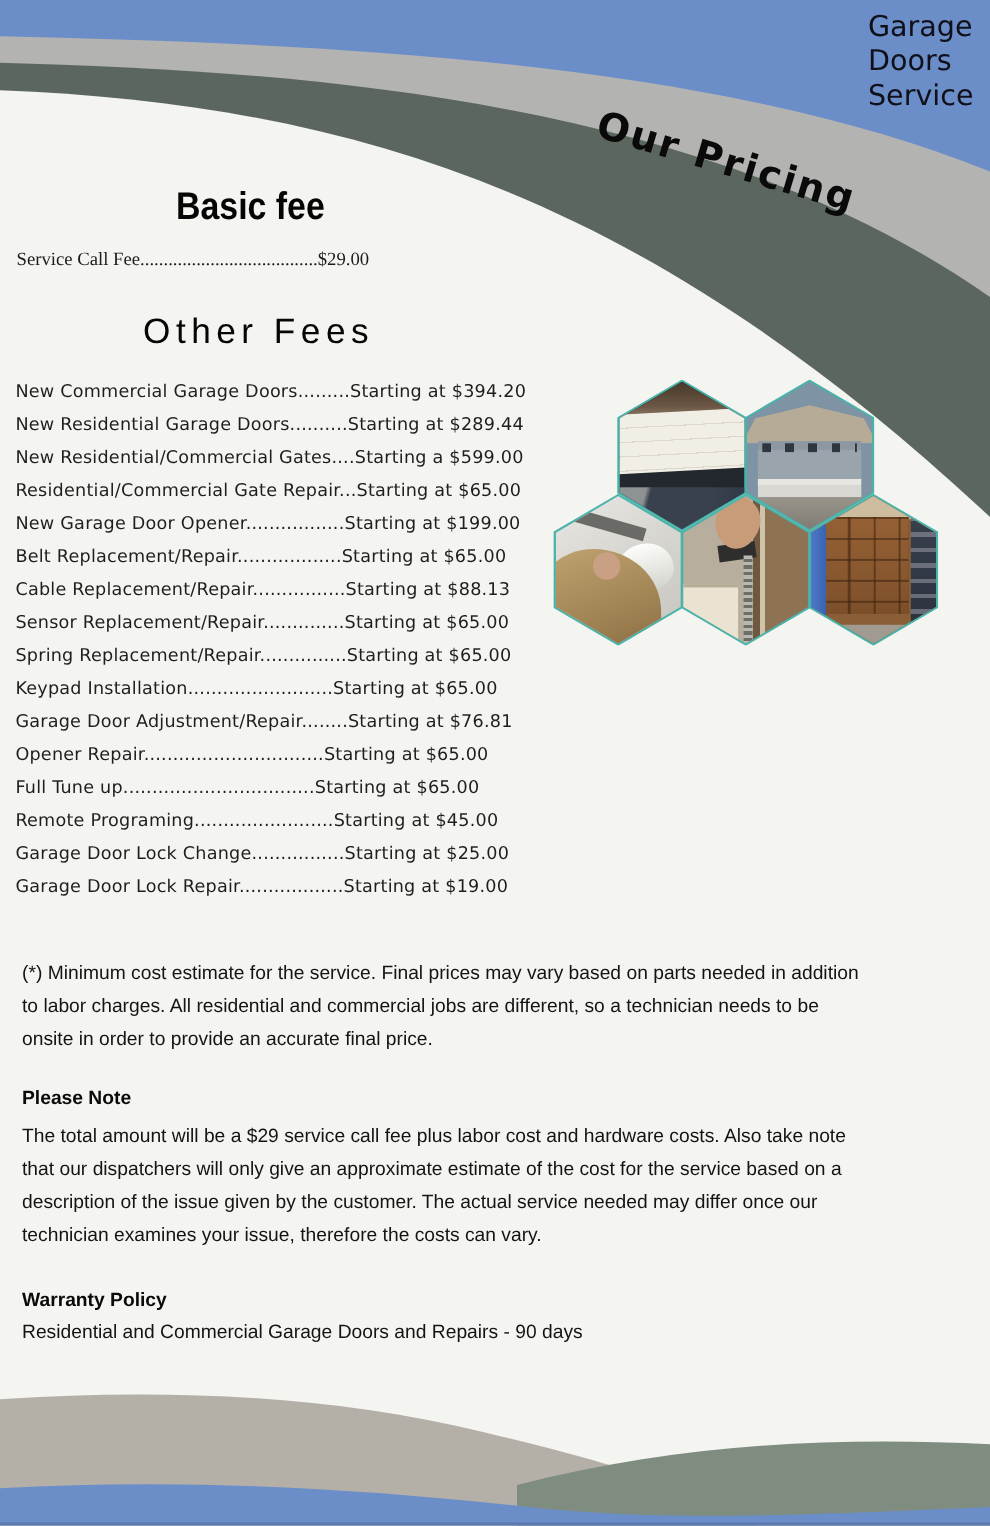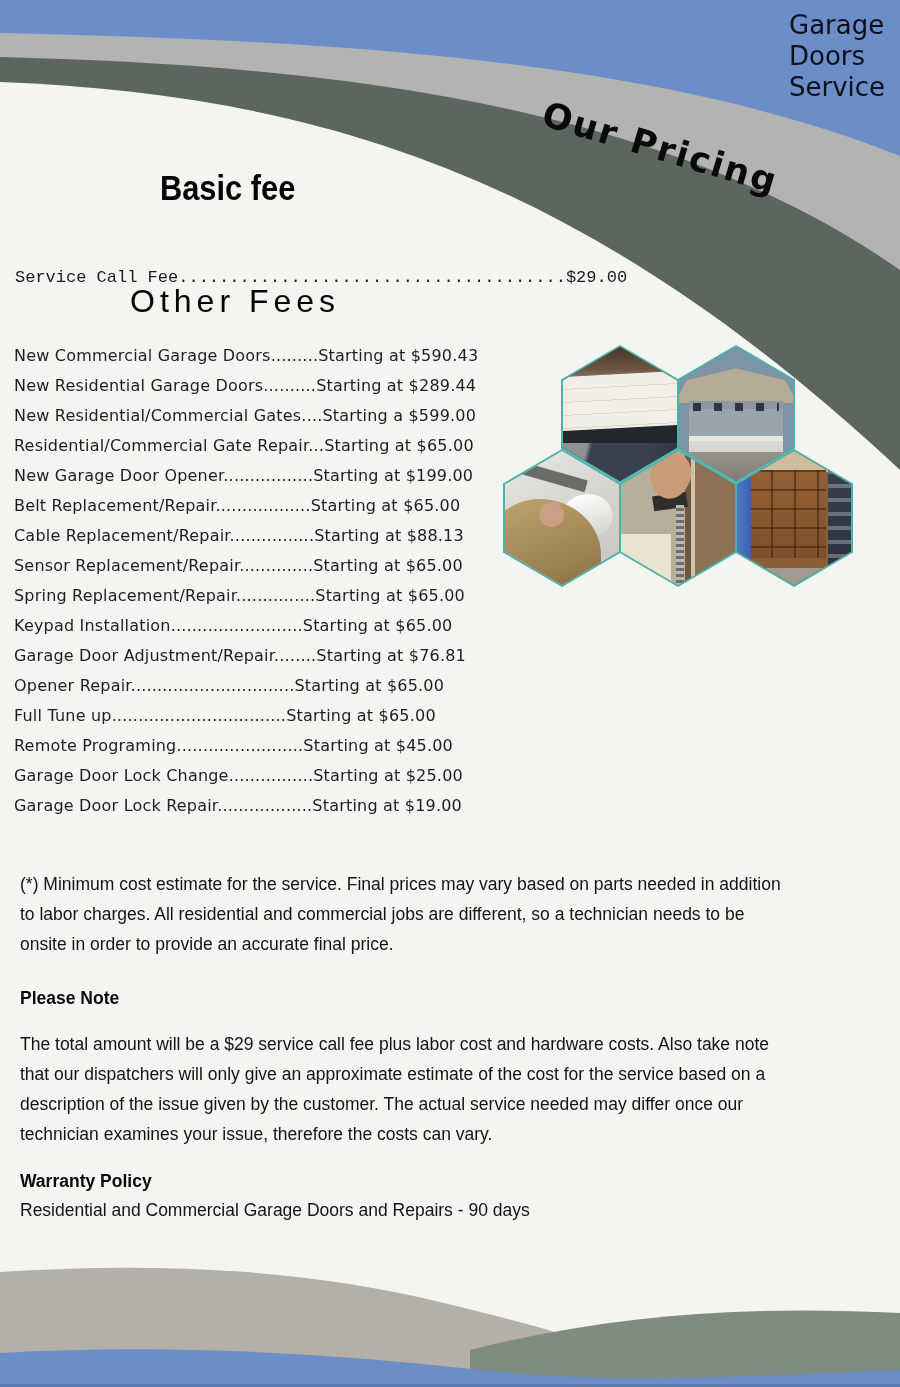--- a/index.html
+++ b/index.html
@@ -19,38 +19,38 @@
   .ribbon-title {
     left:549px; top:94px; font-family:"DejaVu Sans", sans-serif;
     font-size:35px; font-weight:bold; letter-spacing:2px; color:#0a0a0a;
     transform:rotate(16.5deg); transform-origin:left top; white-space:nowrap;
   }
   .h-basic {
     left:160px; top:168px; font-size:35px; font-weight:bold; color:#050505;
     transform:scaleX(.88); transform-origin:left top; white-space:nowrap;
   }
   .service-line {
-    left:15px; top:226px; font-family:Liberation Mono, monospace;
-    font-size:17px; color:#1c1c1c; white-space:pre;margin-top:42px;
+    left:15px; top:226px; font-family:Liberation Serif, serif;
+    font-size:17px; color:#1c1c1c; white-space:pre;
   }
   .h-other {
     left:130px; top:283px; font-size:32px; font-weight:normal; color:#050505;
     letter-spacing:5px; white-space:nowrap;
   }
   .fee-list { left:14px; top:341px; width:520px; }
   .fee-row {
     height:30px; font-family:"DejaVu Sans", sans-serif; font-size:16px;
     letter-spacing:.2px; color:#1e1e1e; white-space:pre; line-height:30px;
   }
   .para {
     font-size:17.5px; line-height:30px; color:#141414; white-space:pre-line;
   }
   .disclaimer { left:20px; top:869px; width:860px; }
   .note-h   { left:20px; top:988px;  font-size:17.5px; font-weight:bold; color:#0a0a0a; }
-  .note-b   { left:20px; top:1017px; width:860px;margin-top:12px; }
+  .note-b   { left:20px; top:1017px; width:860px; }
   .warr-h   { left:20px; top:1171px; font-size:17.5px; font-weight:bold; color:#0a0a0a; }
   .warr-b   { left:20px; top:1200px; width:860px; font-size:17.5px; color:#141414; }
 
   
   .hex {
     position:absolute; width:118px; height:138px; z-index:3;
     clip-path:polygon(50% 0, 100% 25%, 100% 75%, 50% 100%, 0 75%, 0 25%);
     background:#49b2a9;
   }
   .hex-in {
@@ -138,21 +138,21 @@
 
   <div class="abs ribbon-title">Our Pricing</div>
 
   <div class="abs h-basic">Basic fee</div>
 
   <div class="abs service-line">Service Call Fee......................................$29.00</div>
 
   <div class="abs h-other">Other Fees</div>
 
   <div class="abs fee-list">
-    <div class="fee-row">New Commercial Garage Doors.........Starting at $590.43</div>
+    <div class="fee-row">New Commercial Garage Doors.........Starting at $394.20</div>
     <div class="fee-row">New Residential Garage Doors..........Starting at $289.44</div>
     <div class="fee-row">New Residential/Commercial Gates....Starting a $599.00</div>
     <div class="fee-row">Residential/Commercial Gate Repair...Starting at $65.00</div>
     <div class="fee-row">New Garage Door Opener.................Starting at $199.00</div>
     <div class="fee-row">Belt Replacement/Repair..................Starting at $65.00</div>
     <div class="fee-row">Cable Replacement/Repair................Starting at $88.13</div>
     <div class="fee-row">Sensor Replacement/Repair..............Starting at $65.00</div>
     <div class="fee-row">Spring Replacement/Repair...............Starting at $65.00</div>
     <div class="fee-row">Keypad Installation.........................Starting at $65.00</div>
     <div class="fee-row">Garage Door Adjustment/Repair........Starting at $76.81</div>

